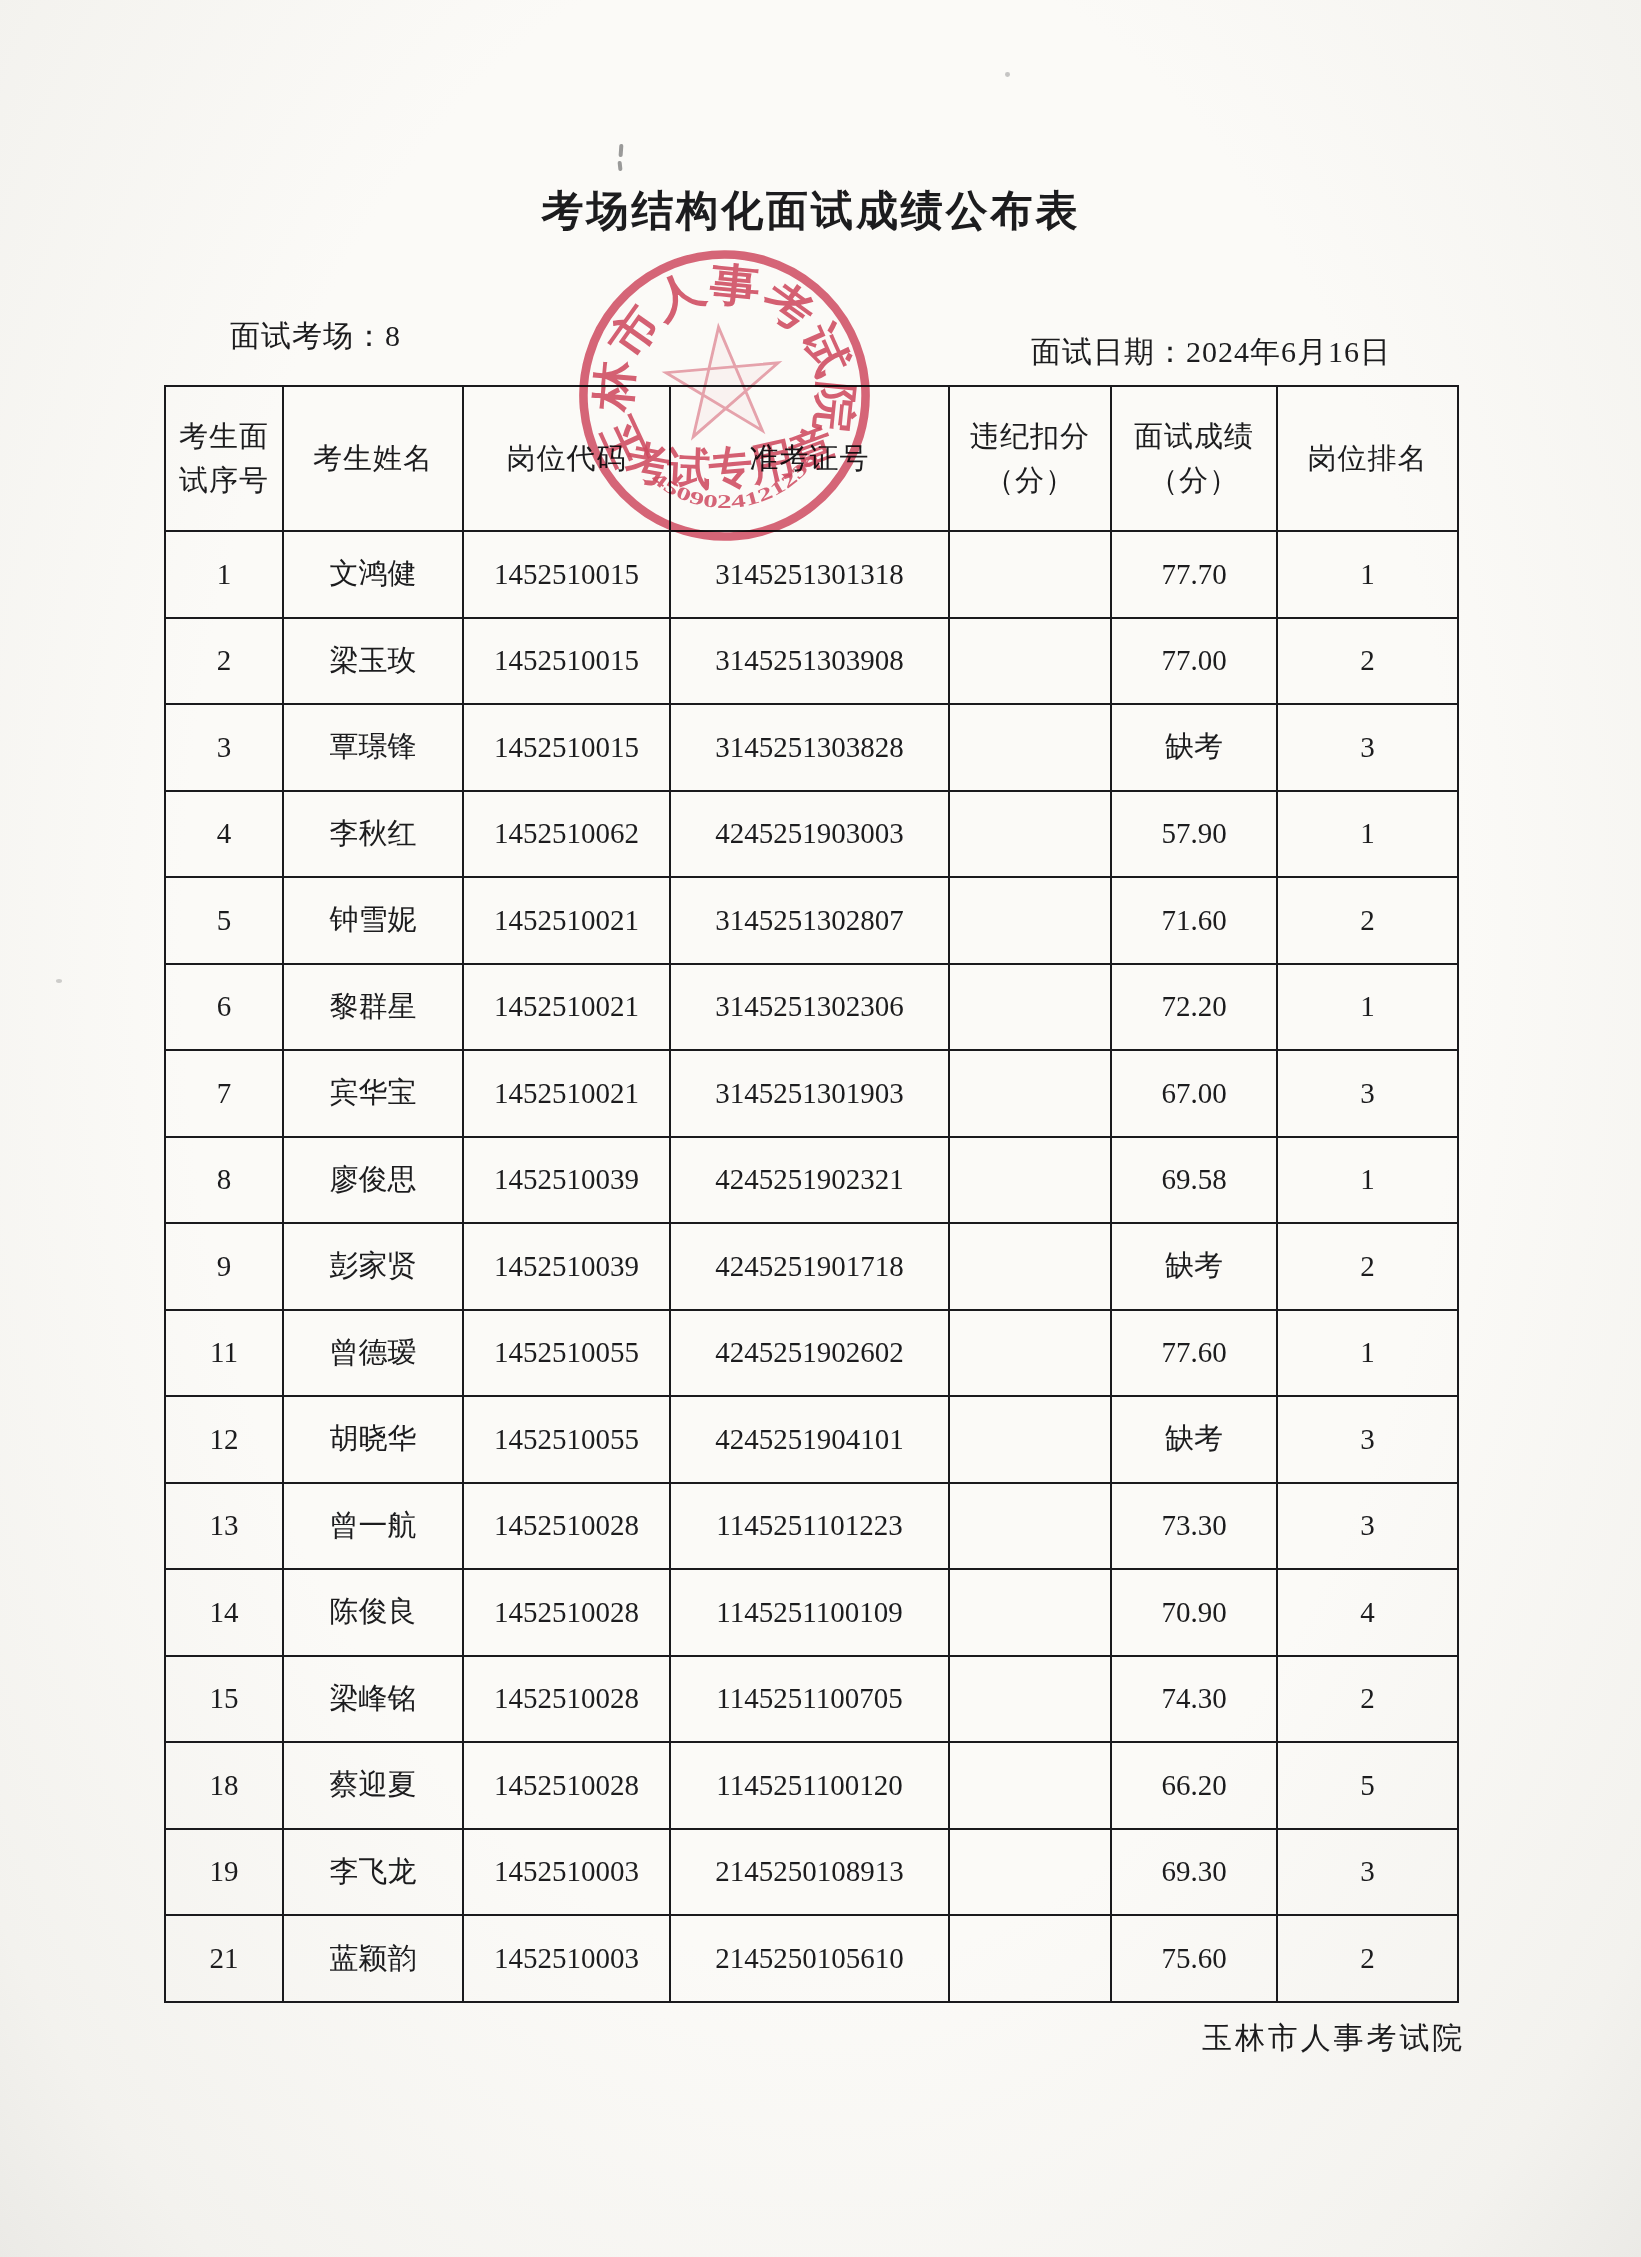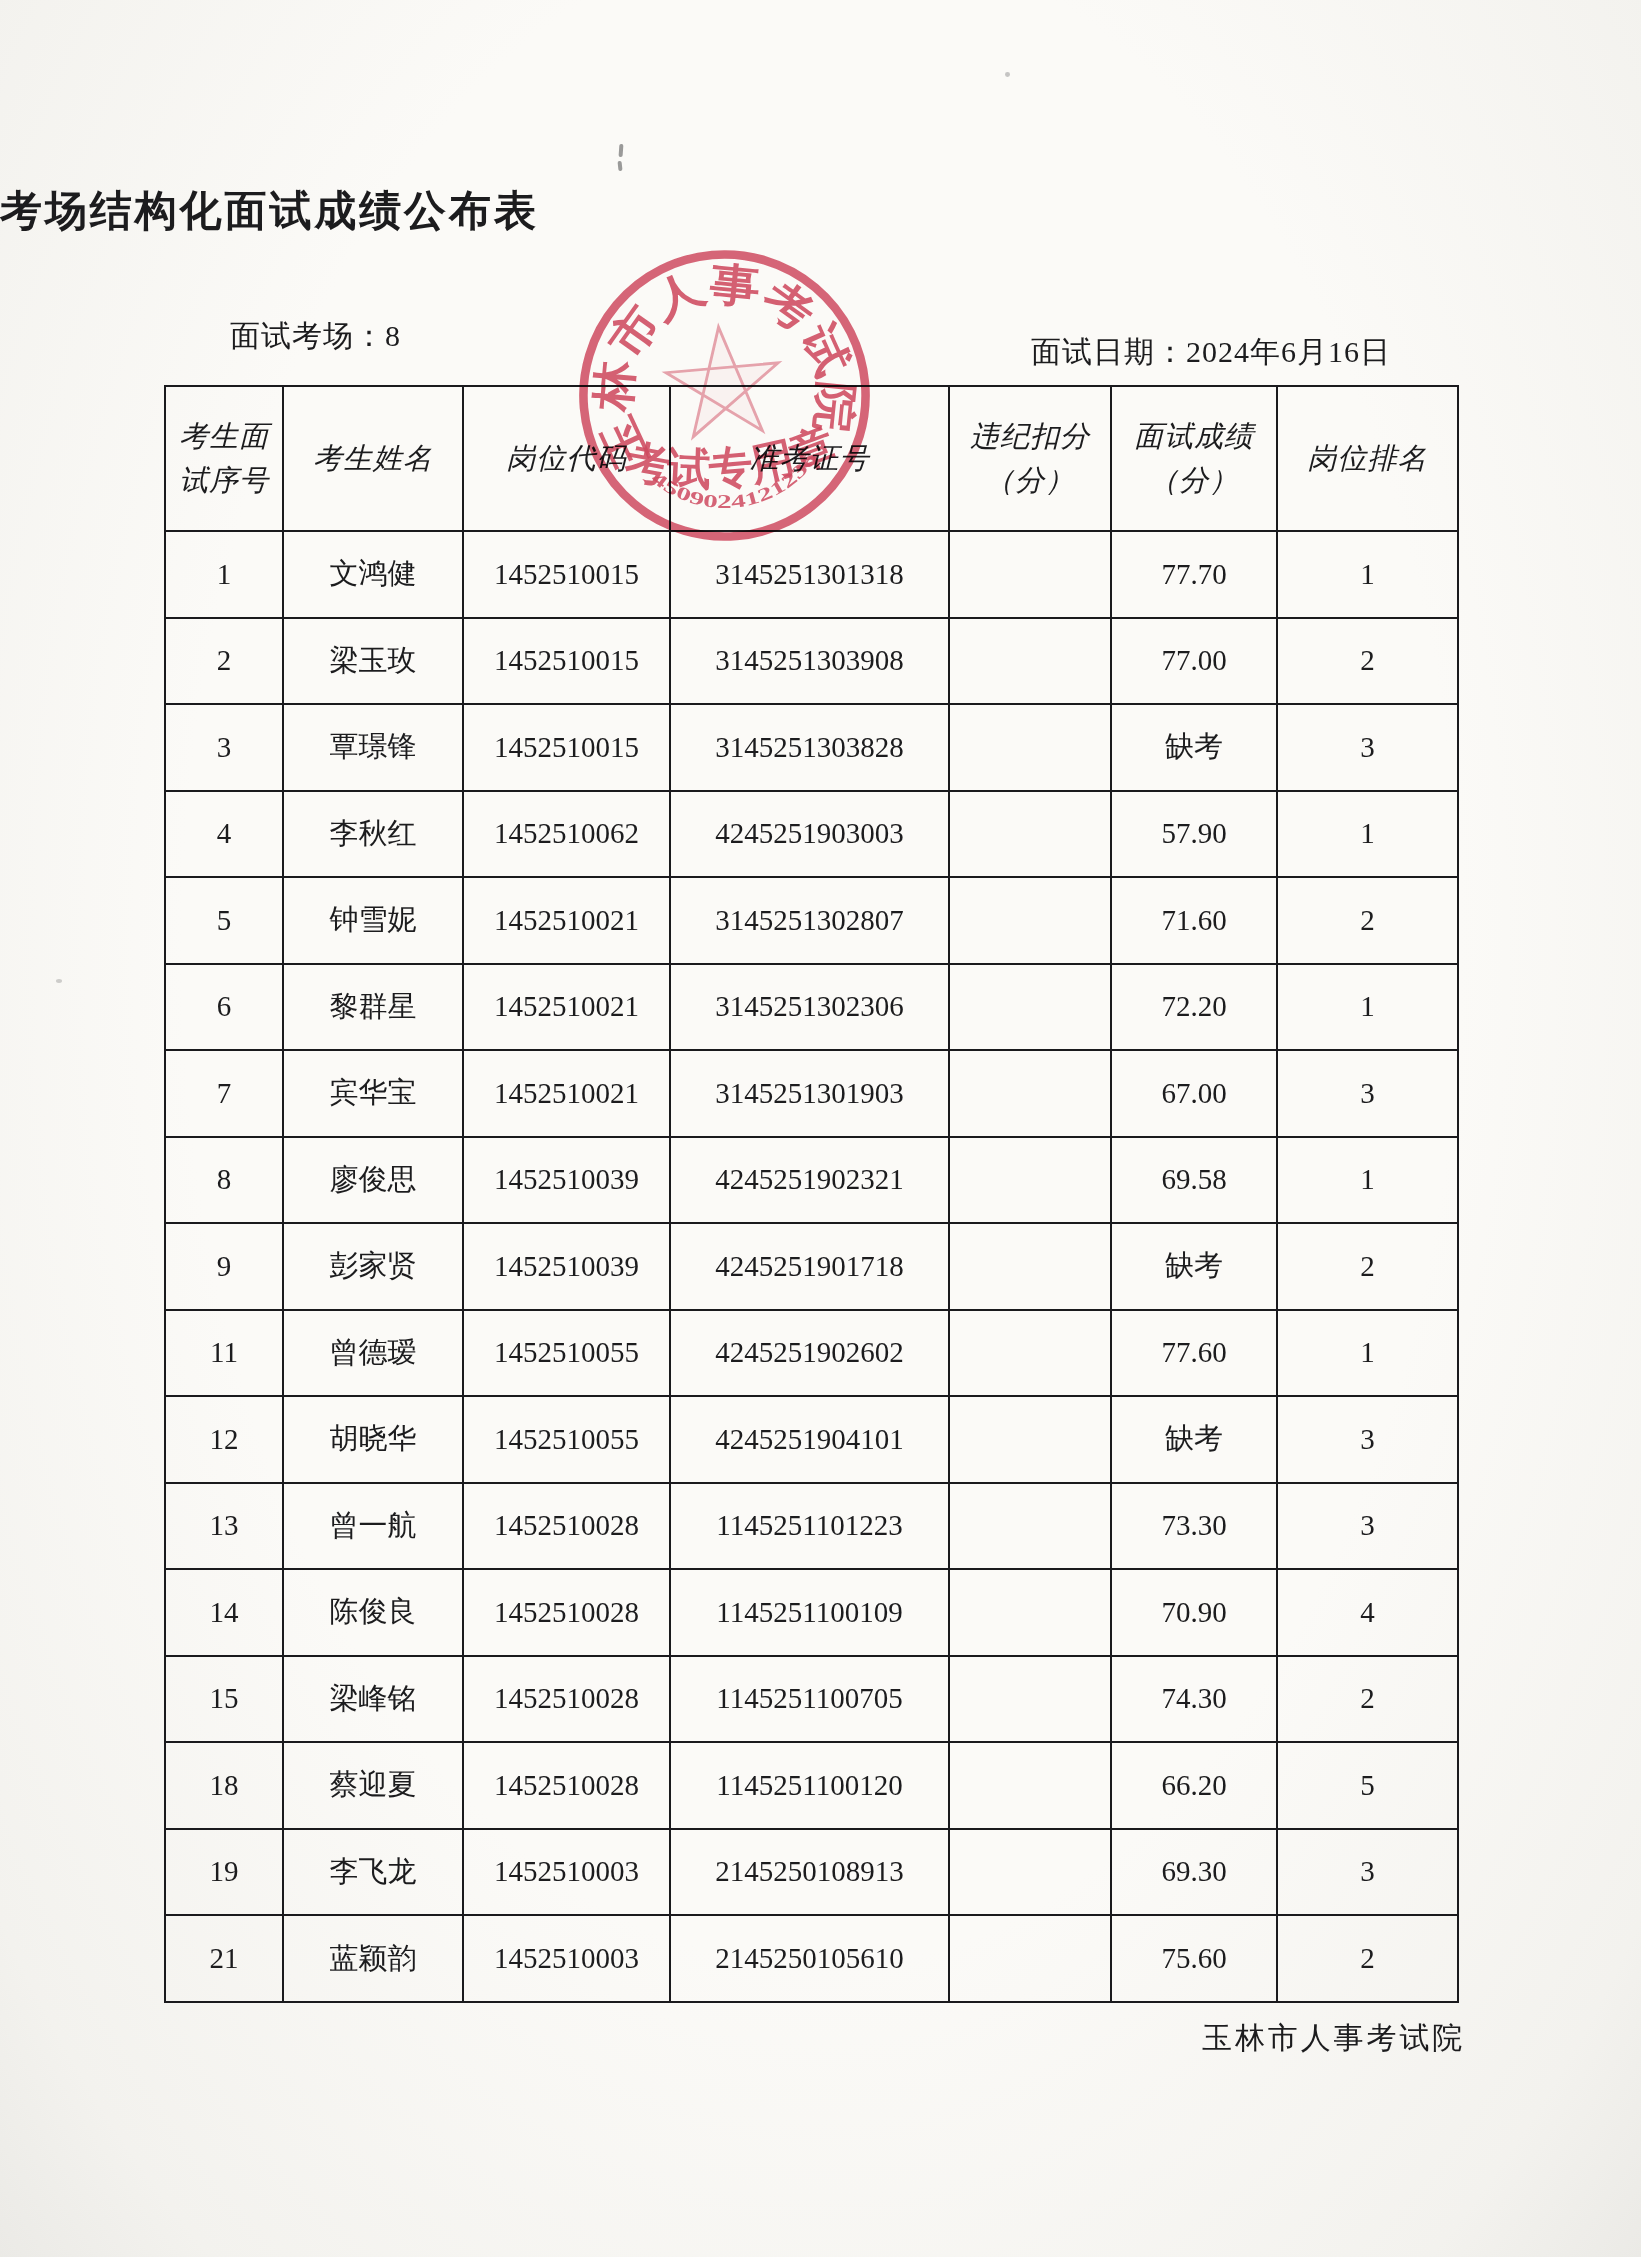--- a/index.html
+++ b/index.html
@@ -8,39 +8,39 @@
     font-family:"Liberation Serif","DejaVu Serif",serif;
     color:#1c1c1e;
     background:#eeede9;
   }
   .page{
     position:relative;width:1641px;height:2257px;overflow:hidden;
     background:radial-gradient(ellipse at 50% 42%, #fbfaf7 55%, #f3f2ee 88%, #ebeae6 100%);
   }
   .doc-title{
     position:absolute;top:183px;left:0;width:1622px;
-    font-size:42px;font-weight:bold;letter-spacing:2.9px;
+    text-align:center;font-size:42px;font-weight:bold;letter-spacing:2.9px;
   }
   .meta-room{position:absolute;left:230px;top:316px;font-size:30px;letter-spacing:1px;}
   .meta-date{position:absolute;left:1031px;top:332px;font-size:30px;letter-spacing:1px;}
   table.score{
     position:absolute;left:164px;top:385px;width:1292px;height:1618px;
     border-collapse:collapse;table-layout:fixed;
   }
   table.score th,table.score td{
     border:2.4px solid #1a1a1d;
     text-align:center;vertical-align:middle;
     font-weight:normal;
     font-size:29px;
     white-space:pre-line;
     padding:0;
     overflow:hidden;
   }
   table.score{border:2.9px solid #141417;}
-  thead tr{height:145px;font-style:italic;}
+  thead tr{height:145px;}
   thead th{font-size:30px;line-height:1.5;letter-spacing:1px;}
   tbody tr{height:70px;}
   .doc-footer{
     position:absolute;left:1202px;top:2018px;
     font-size:30px;letter-spacing:2.9px;
   }
   .stamp{
     position:absolute;left:572px;top:243px;width:305px;height:305px;
     transform:rotate(-5deg);
     mix-blend-mode:multiply;

